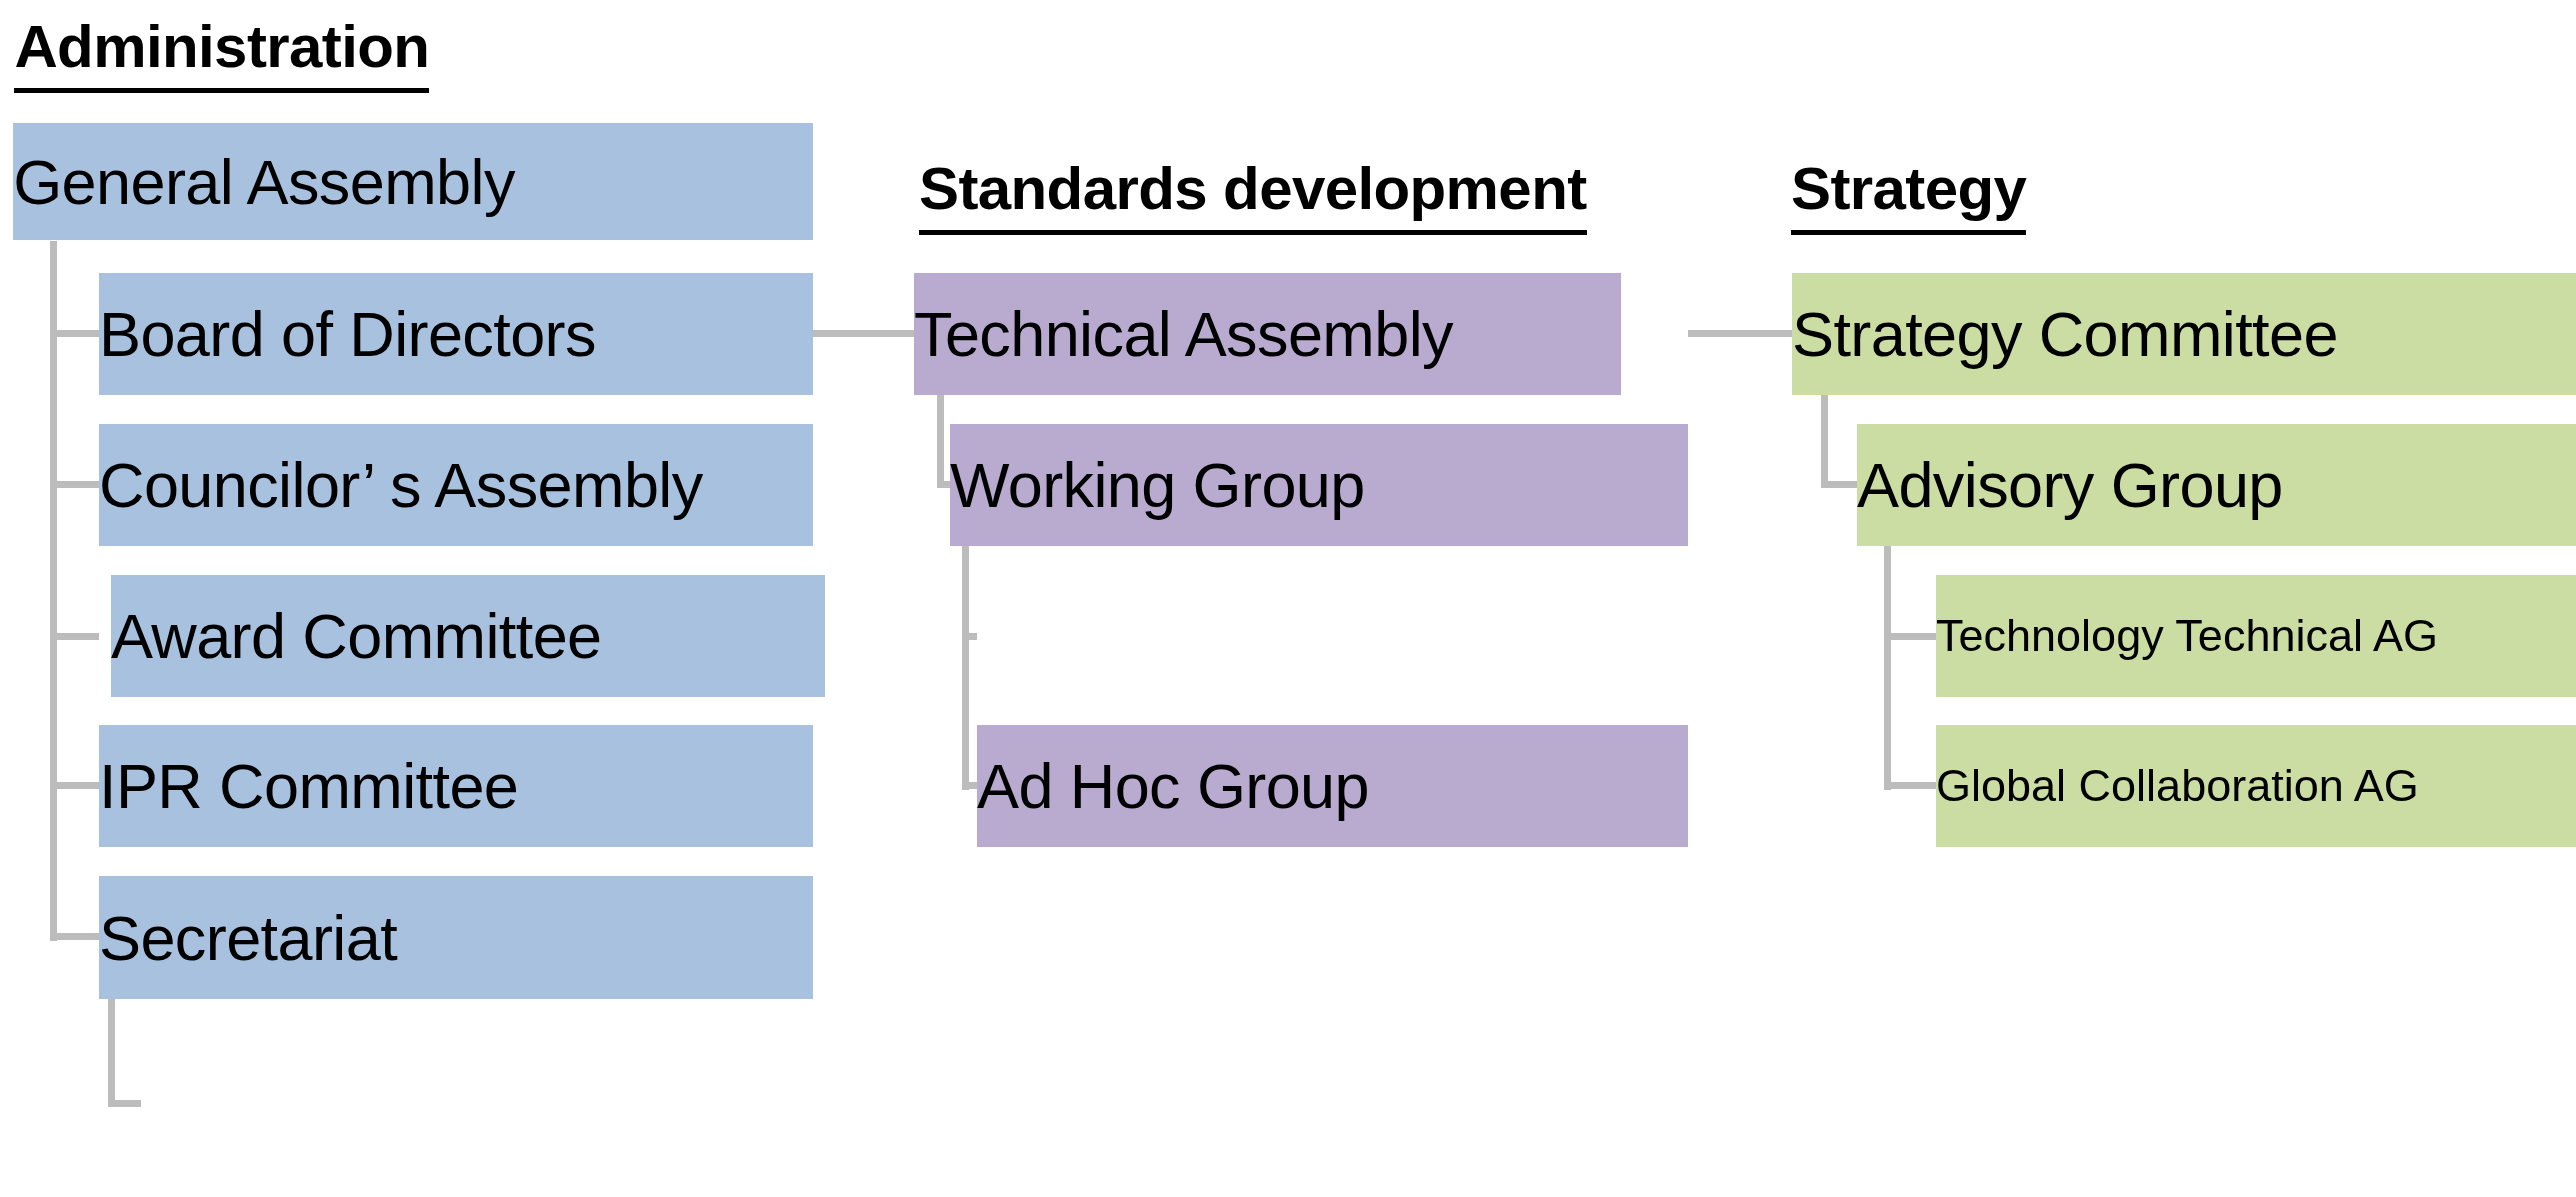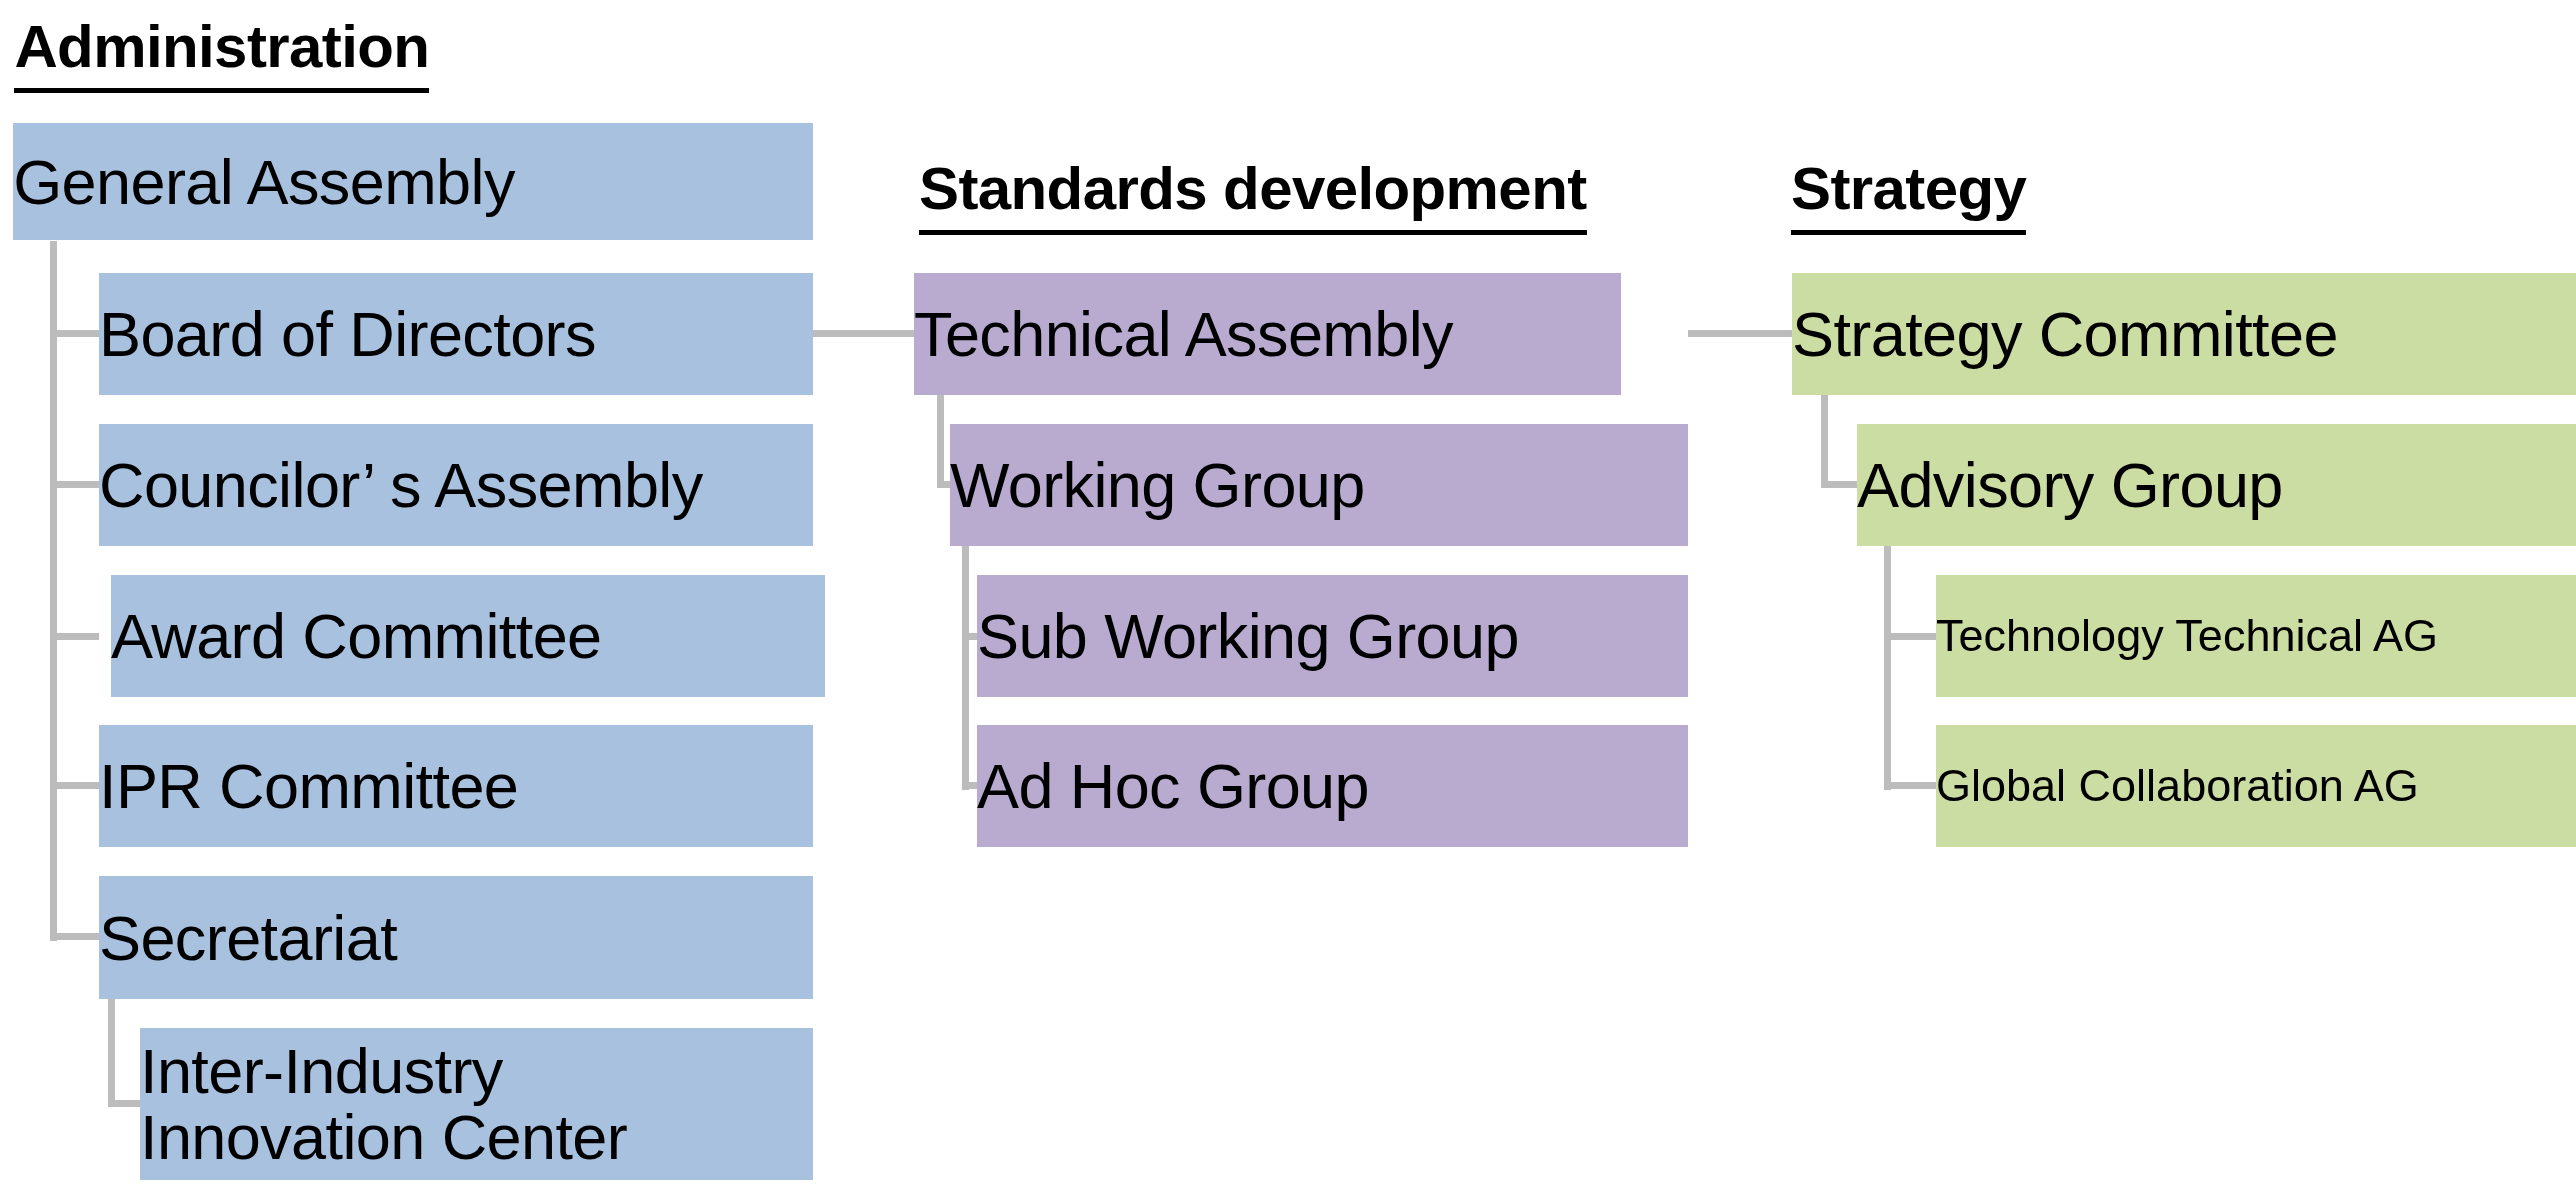--- a/index.html
+++ b/index.html
@@ -47,25 +47,23 @@
   <div class="conn" style="left: 1884px; top: 546px; width: 7.2px; height: 244px; background-color: rgb(188, 188, 188);"></div>
   <div class="conn" style="left: 1884px; top: 633px; width: 52px; height: 7.2px; background-color: rgb(188, 188, 188);"></div>
   <div class="conn" style="left: 1884px; top: 782px; width: 52px; height: 7.2px; background-color: rgb(188, 188, 188);"></div>
 
   <div class="node" style="left: 13.2px; top: 123px; width: 800px; height: 117px; background-color: rgb(168, 193, 222);">General Assembly</div>
   <div class="node" style="left: 99px; top: 273px; width: 714px; height: 122px; background-color: rgb(168, 193, 222); text-align: right;">Board of Directors</div>
   <div class="node" style="left: 99px; top: 424px; width: 714px; height: 122px; background-color: rgb(168, 193, 222);">Councilor’ s Assembly</div>
   <div class="node" style="left: 111px; top: 575px; width: 714px; height: 122px; background-color: rgb(168, 193, 222);">Award Committee</div>
   <div class="node" style="left: 99px; top: 876px; width: 714px; height: 123px; background-color: rgb(168, 193, 222);">Secretariat</div>
   <div class="node" style="left: 99px; top: 725px; width: 714px; height: 122px; background-color: rgb(168, 193, 222);">IPR Committee</div>
-  <div class="node wrap" style="left: 140px; top: 1028px; width: 673px; height: 152px; background-color: rgb(168, 193, 222);">Inter-Industry Innovation Center</div>
 
   <div class="node" style="left: 914px; top: 273px; width: 707px; height: 122px; background-color: rgb(185, 171, 208);">Technical Assembly</div>
   <div class="node" style="left: 950px; top: 424px; width: 738px; height: 122px; background-color: rgb(185, 171, 208);">Working Group</div>
-  <div class="node" style="left: 977px; top: 575px; width: 711px; height: 122px; background-color: rgb(185, 171, 208);">Sub Working Group</div>
   <div class="node" style="left: 977px; top: 725px; width: 711px; height: 122px; background-color: rgb(185, 171, 208);">Ad Hoc Group</div>
 
   <div class="node" style="left: 1792px; top: 273px; width: 784px; height: 122px; background-color: rgb(203, 221, 163);">Strategy Committee</div>
   <div class="node" style="left: 1857px; top: 424px; width: 719px; height: 122px; background-color: rgb(203, 221, 163);">Advisory Group</div>
   <div class="node small" style="left: 1936px; top: 575px; width: 640px; height: 122px; background-color: rgb(203, 221, 163);">Technology Technical AG</div>
   <div class="node small" style="left: 1936px; top: 725px; width: 640px; height: 122px; background-color: rgb(203, 221, 163);">Global Collaboration AG</div>
 
 </div>
 
 

